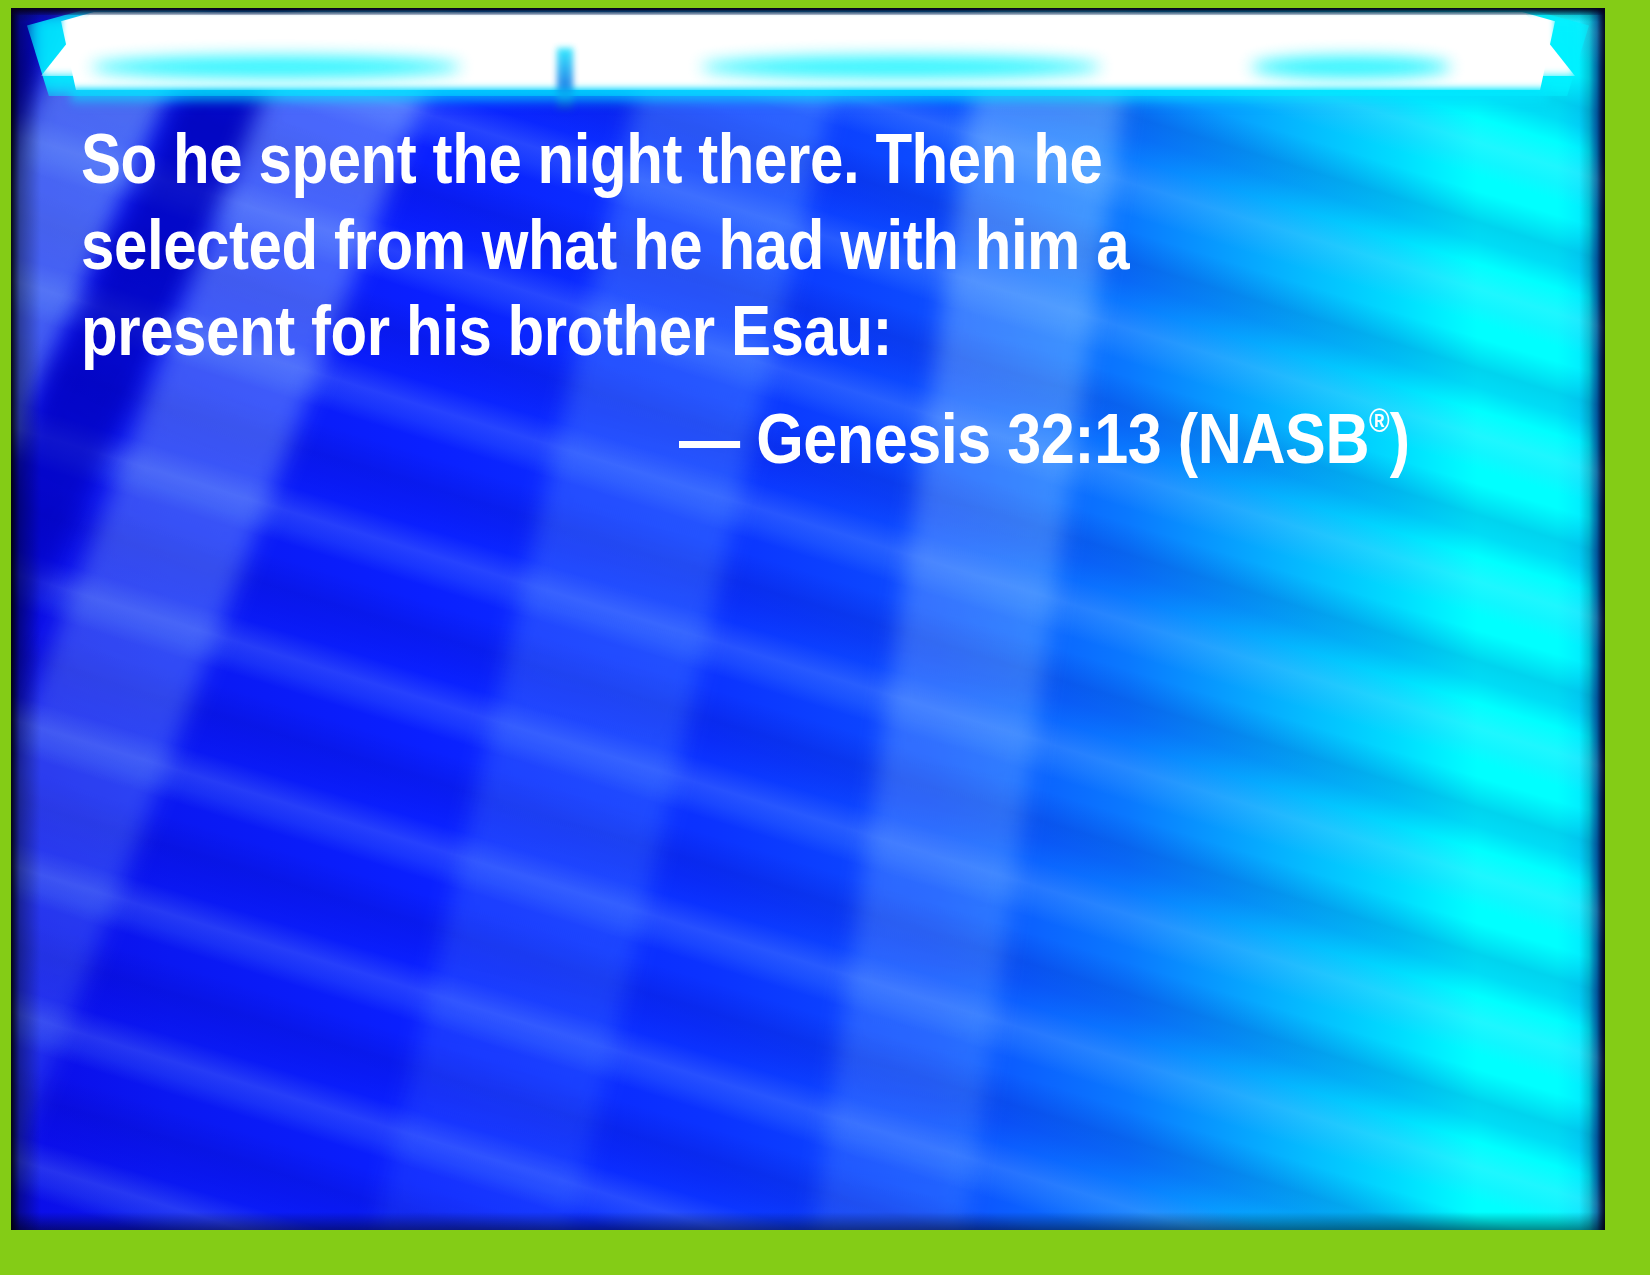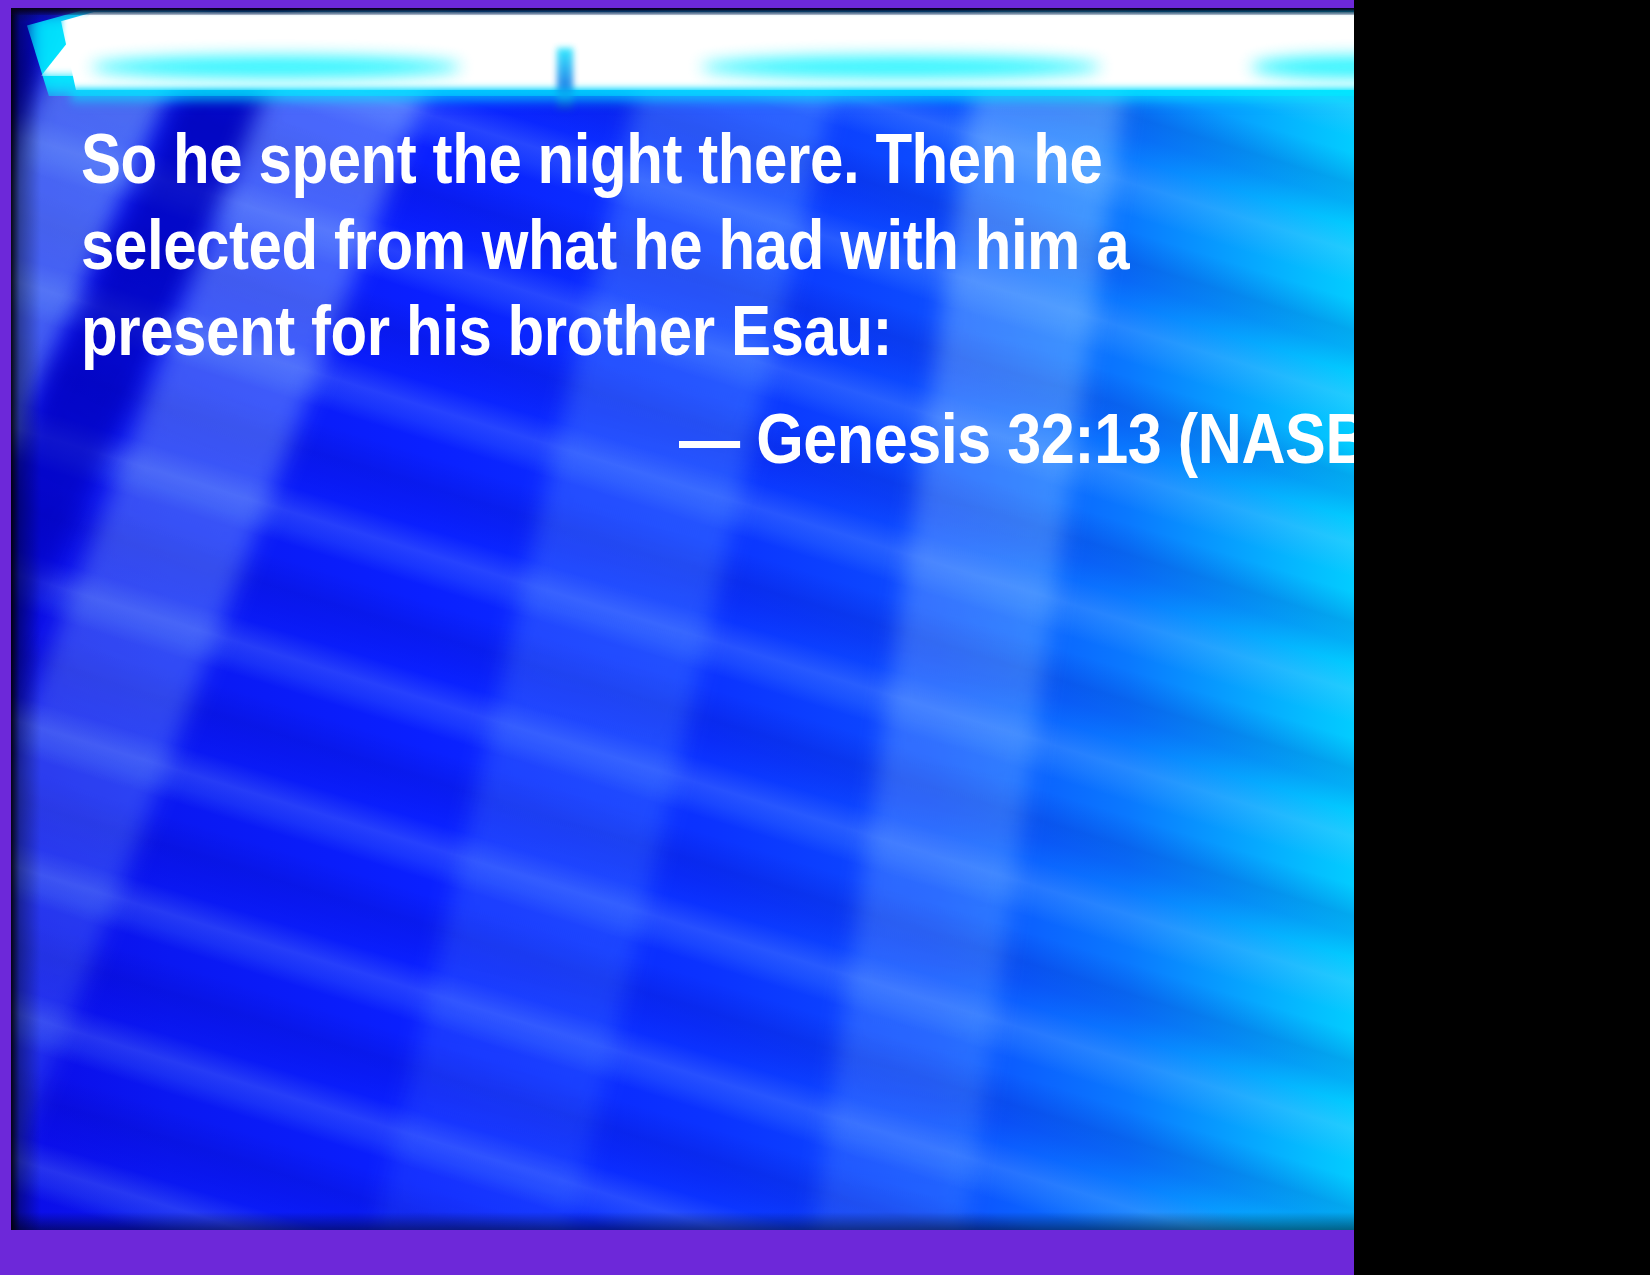--- a/index.html
+++ b/index.html
@@ -11,23 +11,23 @@
   body {
     width: 1650px;
     height: 1275px;
     overflow: hidden;
     font-family: "Liberation Sans", "DejaVu Sans", sans-serif;
   }
 
   
   #slide-frame {
     position: relative;
-    width: 1354px;
+    width: 1650px;
     height: 1275px;
-    background: #6d28d9;
+    background: #84cc16;
     overflow: hidden;
   }
 
   
   #slide-canvas {
     position: absolute;
     left: 11px;
     top: 8px;
     width: 1594px;
     height: 1222px;

